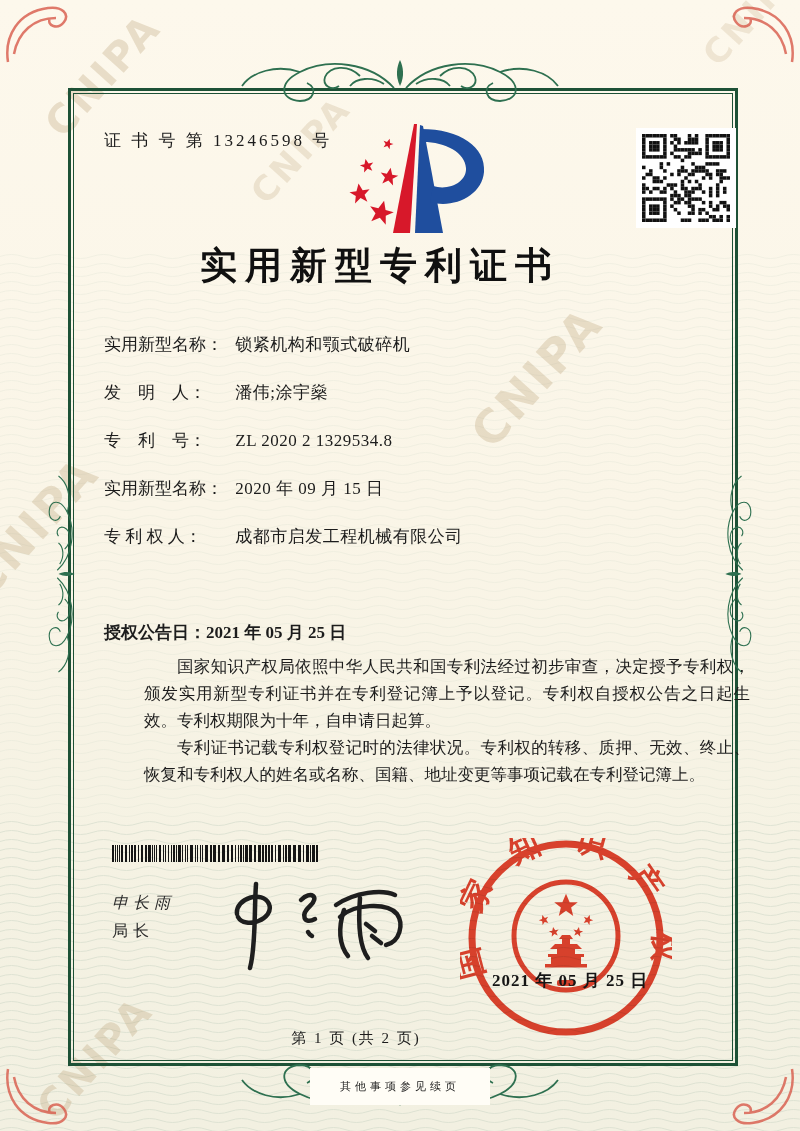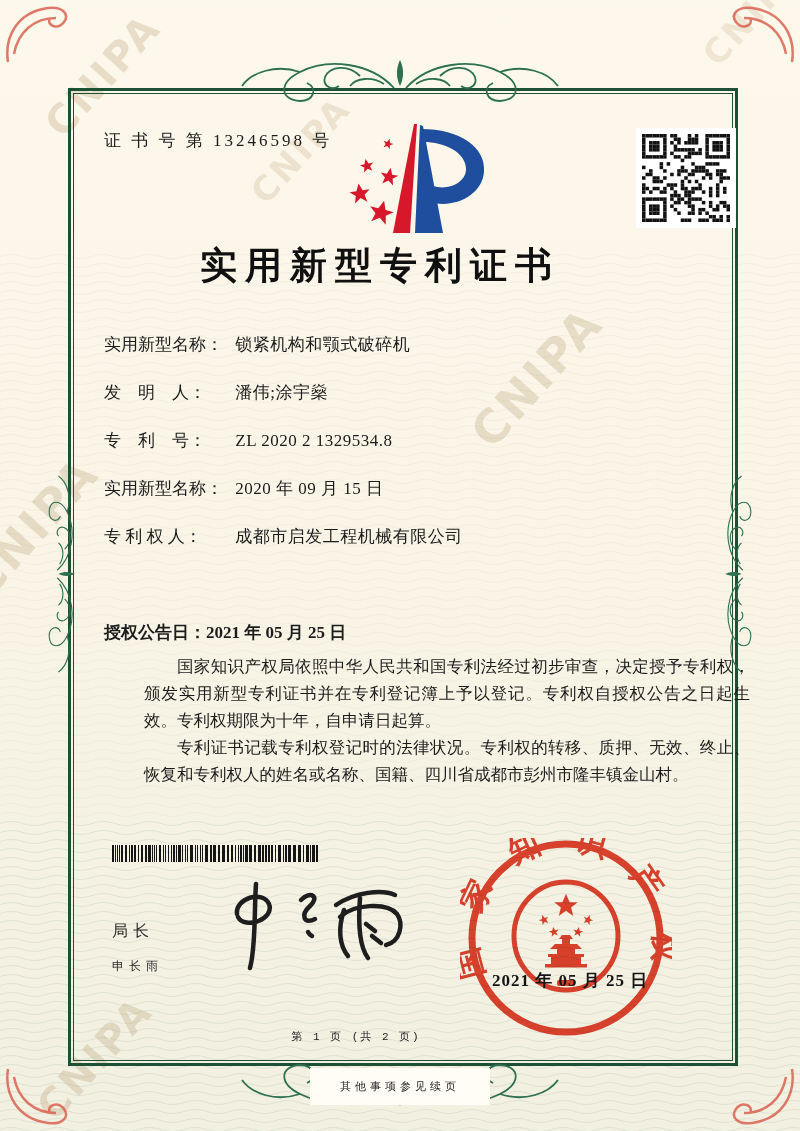--- a/index.html
+++ b/index.html
@@ -26,27 +26,27 @@
   .flabel{display:inline-block;width:127px;white-space:nowrap;}
   .fvalue{letter-spacing:.5px;}
   .grant{position:absolute;left:104px;top:621px;width:620px;font-size:17px;white-space:nowrap;font-weight:bold;}
   .grant .no-pair{position:absolute;left:322px;top:0;}
   .paras{position:absolute;left:100px;top:653px;width:606px;font-size:16.5px;
       line-height:27px;text-align:justify;margin-left:44px;}
   .paras p{margin:0;text-indent:2em;}
   .barcode{position:absolute;left:112px;top:845px;}
   .sig-title{position:absolute;left:112px;top:901px;font-family:"Liberation Sans","DejaVu Sans",sans-serif;
       font-size:16px;letter-spacing:5px;color:#2a2a2a;margin-top:20px;}
-  .sig-name{position:absolute;left:112px;top:958px;font-family:"Liberation Sans","DejaVu Sans",sans-serif;
-      font-size:12px;letter-spacing:5px;color:#2a2a2a;}
+  .sig-name{position:absolute;left:112px;top:893px;font-family:"Liberation Sans","DejaVu Sans",sans-serif;
+      font-size:16px;letter-spacing:5px;color:#2a2a2a;font-style:italic;}
   .signature{position:absolute;left:205px;top:872px;}
   .seal{position:absolute;left:460px;top:838px;mix-blend-mode:multiply;opacity:.95;}
   .seal-date{position:absolute;left:482px;top:969px;width:176px;text-align:center;
       font-size:17px;font-weight:bold;letter-spacing:1px;color:#151515;z-index:6;}
-  .page-num{position:absolute;left:0;top:1029px;width:712px;text-align:center;font-size:11px;letter-spacing:2px;font-family:Liberation Mono, monospace;}
+  .page-num{position:absolute;left:0;top:1029px;width:712px;text-align:center;font-size:15px;letter-spacing:2px;}
   .footer-strip{position:absolute;left:50%;transform:translateX(-50%);top:1068px;
       background:#fffdf6;padding:11px 30px;font-size:11px;letter-spacing:4px;z-index:7;}
 </style>
 </head>
 <body>
 
 <div class="page">
 
   <svg class="waves" width="800" height="1131">
     <defs>
@@ -427,21 +427,21 @@
       <span class="fvalue">成都市启发工程机械有限公司</span>
     </div>
   </div>
 
   <div class="grant">
     <span>授权公告日：</span><span>2021 年 05 月 25 日</span>
   </div>
 
   <div class="paras">
     <p>国家知识产权局依照中华人民共和国专利法经过初步审查，决定授予专利权，颁发实用新型专利证书并在专利登记簿上予以登记。专利权自授权公告之日起生效。专利权期限为十年，自申请日起算。</p>
-    <p>专利证书记载专利权登记时的法律状况。专利权的转移、质押、无效、终止、恢复和专利权人的姓名或名称、国籍、四川省成都市彭州市隆丰镇金山村。</p>
+    <p>专利证书记载专利权登记时的法律状况。专利权的转移、质押、无效、终止、恢复和专利权人的姓名或名称、国籍、地址变更等事项记载在专利登记簿上。</p>
   </div>
 
   <svg id="bcsvg" class="barcode" width="207" height="17">
       <rect x="0" y="0" width="2" height="17" fill="#151515"></rect>
       <rect x="3" y="0" width="1" height="17" fill="#151515"></rect>
       <rect x="5" y="0" width="1" height="17" fill="#151515"></rect>
       <rect x="7" y="0" width="1" height="17" fill="#151515"></rect>
       <rect x="9" y="0" width="2" height="17" fill="#151515"></rect>
       <rect x="13" y="0" width="2" height="17" fill="#151515"></rect>
       <rect x="17" y="0" width="1" height="17" fill="#151515"></rect>

